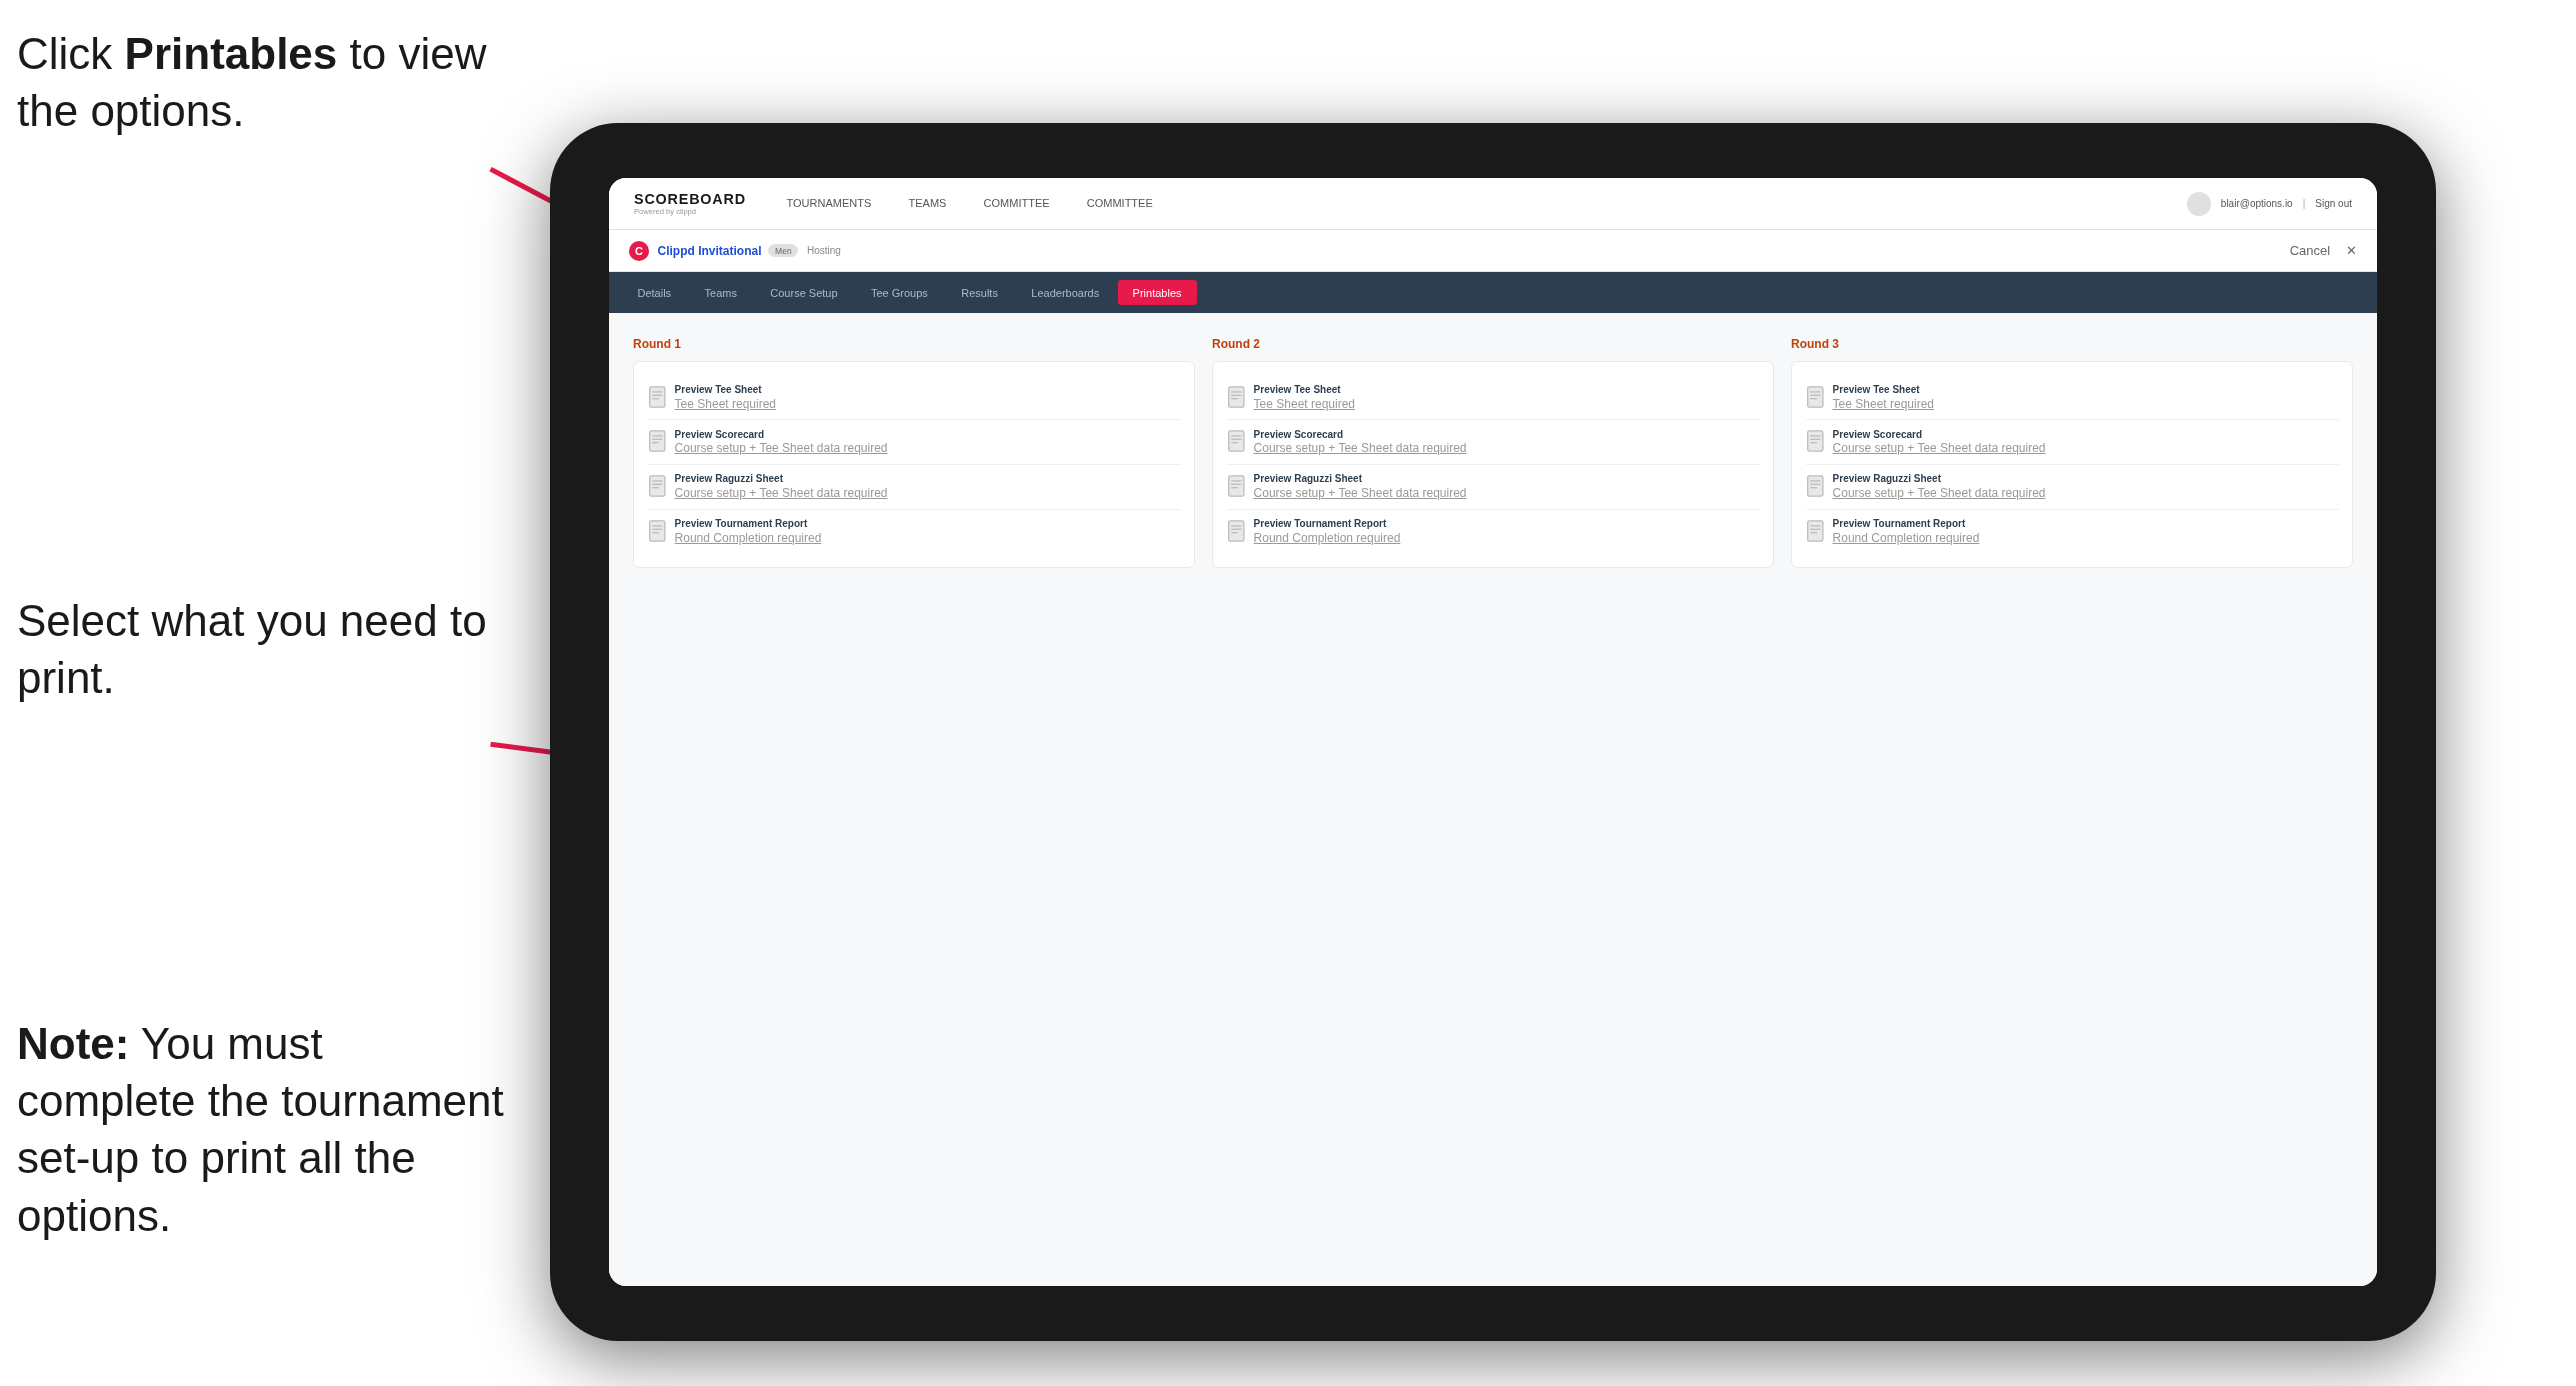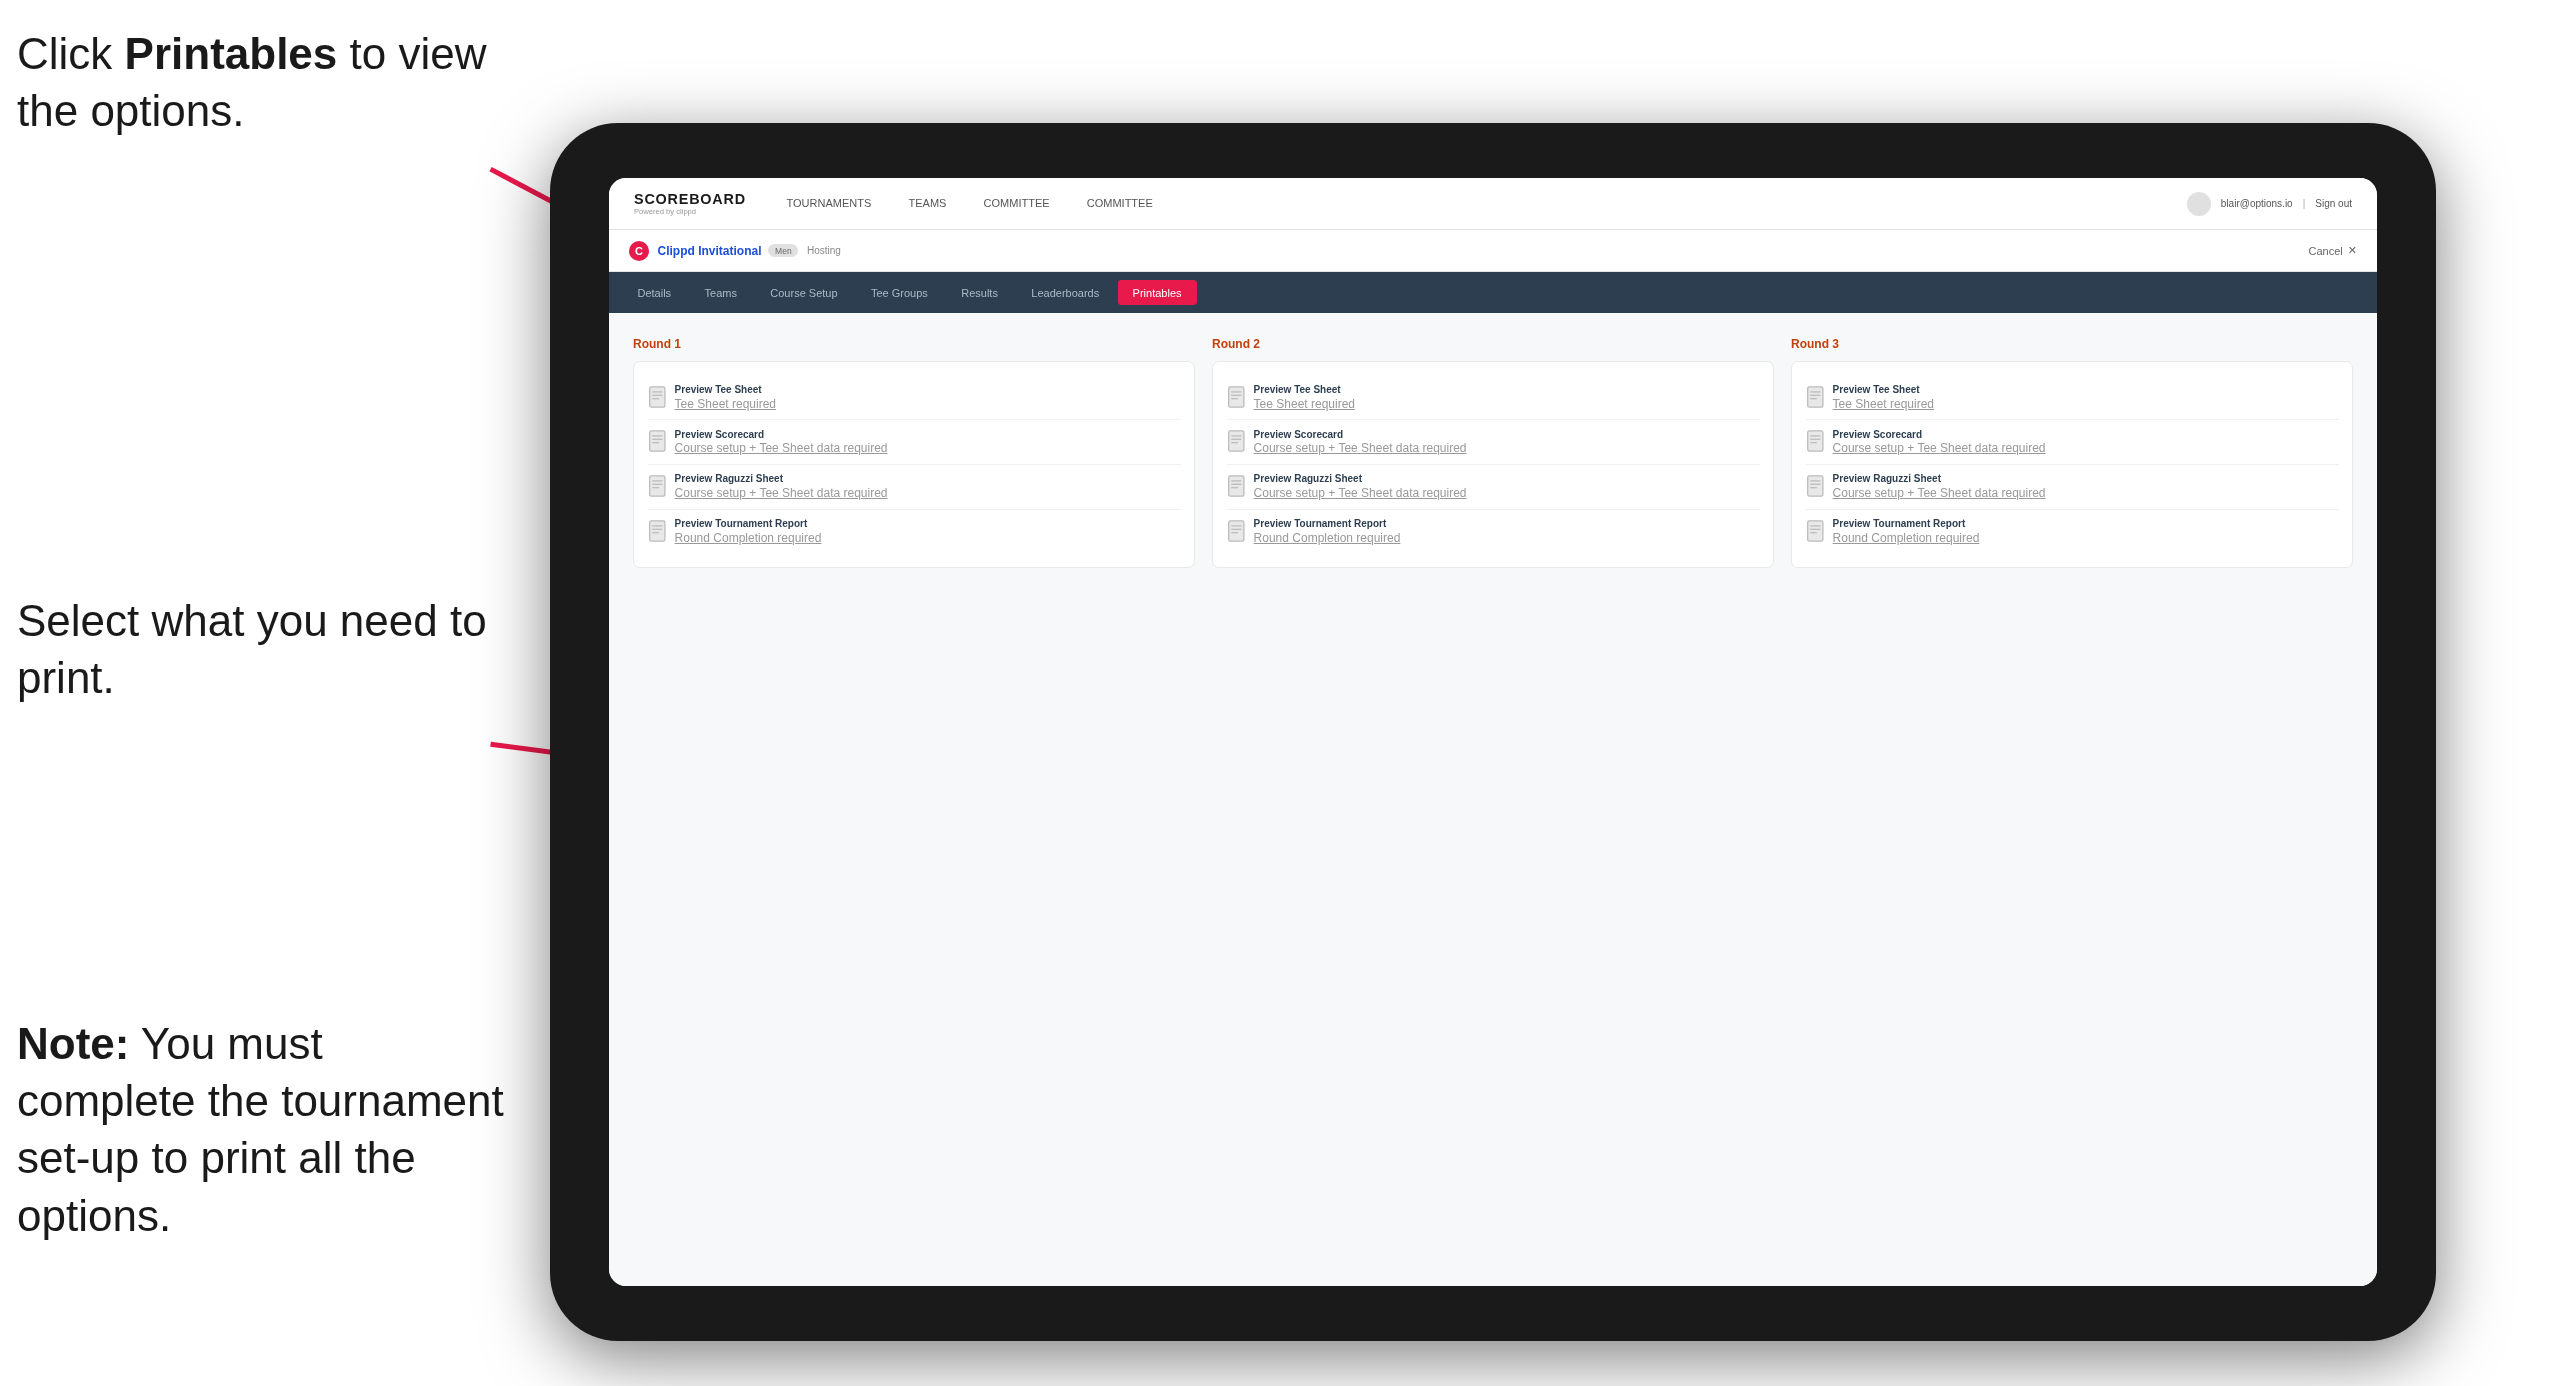--- a/index.html
+++ b/index.html
@@ -164,26 +164,25 @@
       padding: 1.7px 6.8px;
       border-radius: 8.5px;
     }
     .tournament-status {
       font-size: 10px;
       color: #888;
       margin-left: 8.5px;
     }
     .cancel-btn {
       margin-left: auto;
-      font-size: 11px;
+      font-size: 13px;
       color: #666;
       cursor: pointer;
       display: flex;
-      align-items: center;
-      gap: 5px;
+      gap: 16px;
     }
 
     
     .sub-nav {
       background: #2c3e50;
       height: 41px;
       display: flex;
       align-items: center;
       padding: 0 13.5px;
       gap: 3.4px;

